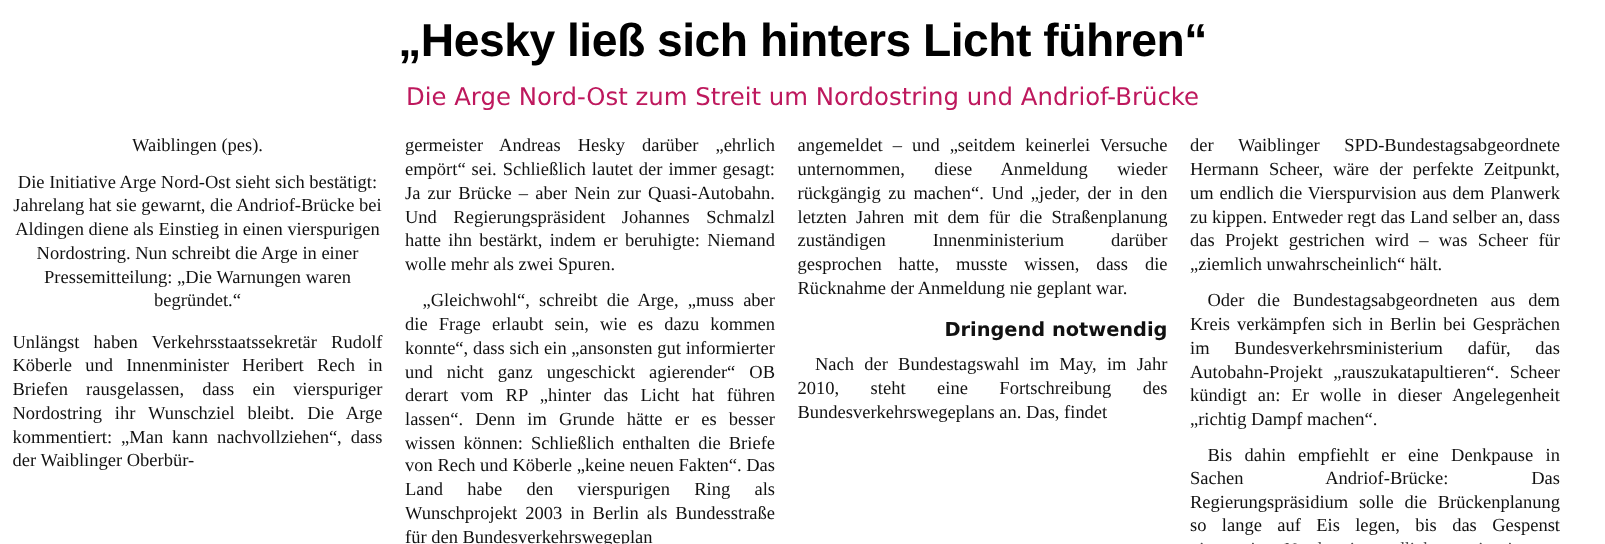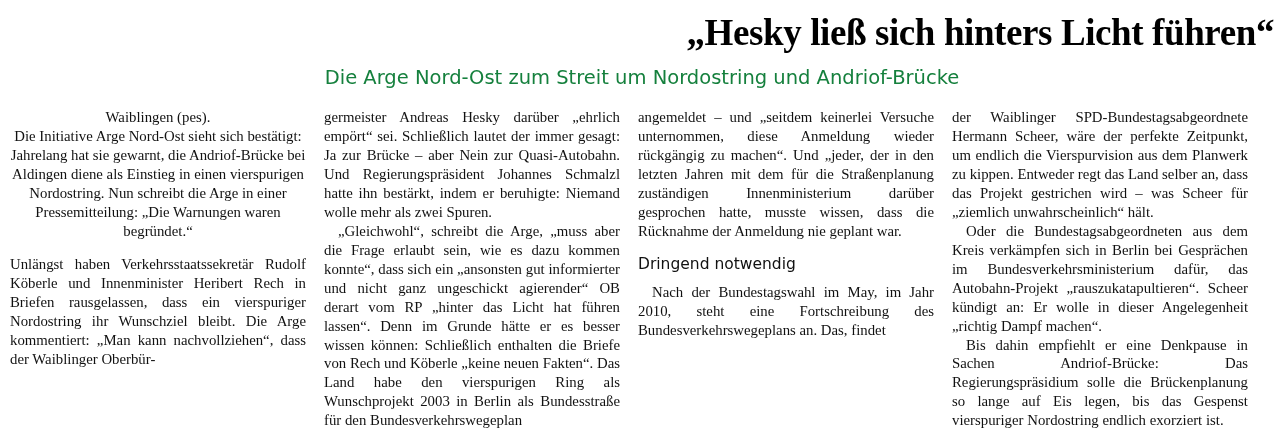--- a/index.html
+++ b/index.html
@@ -15,37 +15,37 @@
     overflow: hidden;
   }
   .page {
     width: 1284px;
     height: 435px;
     position: relative;
     box-sizing: border-box;
     padding: 0 10px;
   }
   .headline {
-    text-align: right;
-    font-family: Liberation Serif, serif;
+    text-align: center;
+    font-family: Liberation Sans, sans-serif;
     font-weight: bold;
     font-size: 37px;
     letter-spacing: -0.4px;
     line-height: 1.05;
     margin: 14px 0 0 0;
     color: #000;
   }
   .subhead {
     text-align: center;
     font-family: "DejaVu Sans", sans-serif;
     font-weight: normal;
     font-size: 19.5px;
     line-height: 1.1;
     margin: 14px 0 0 0;
-    color: #15803d;
+    color: #be185d;
   }
   .columns {
     display: flex;
     margin-top: 20px;
     gap: 18px;
     align-items: flex-start;
   }
   .col {
     width: 296px;
     flex: 0 0 296px;
@@ -55,31 +55,31 @@
     font-size: 14.8px;
     line-height: 1.28;
     text-align: justify;
     text-justify: inter-word;
     hyphens: auto;
   }
   .col p.indent {
     text-indent: 14px;
   }
   .col p + p {
-    margin-top: 0;
+    margin-top: 10px;
   }
   .gap {
     height: 14px;
   }
   .subheading {
     font-family: "DejaVu Sans", sans-serif;
-    font-weight: normal;
+    font-weight: bold;
     font-size: 15.5px;
     margin: 14px 0 10px 0;
-    text-align: left;
+    text-align: right;
   }
   .col p.first-nojust {
     text-align: center;
   }
 </style>
 </head>
 <body>
 
 <div class="page">
 

